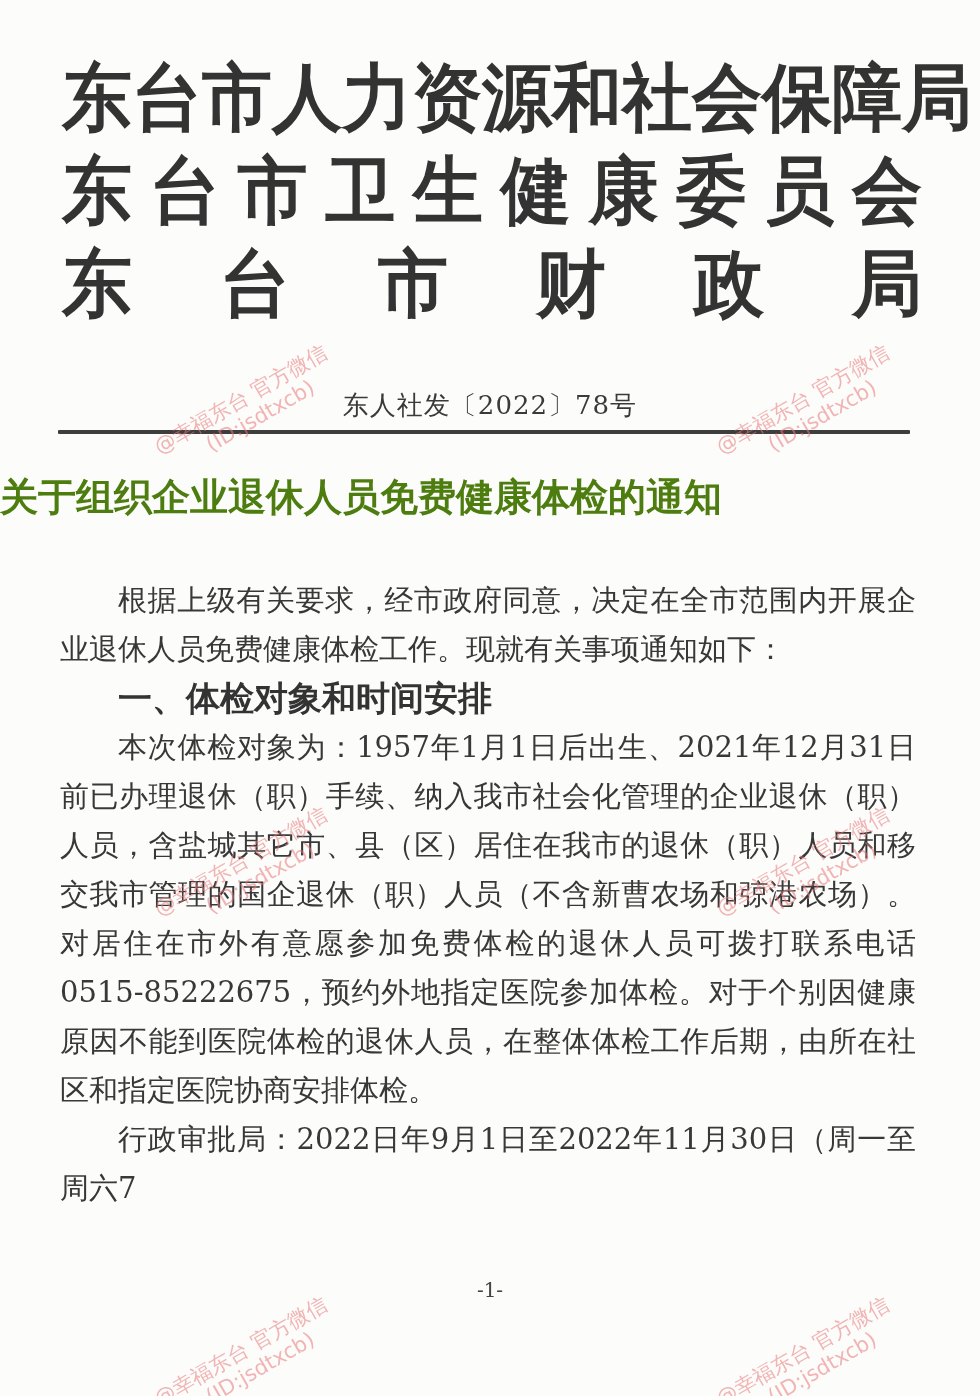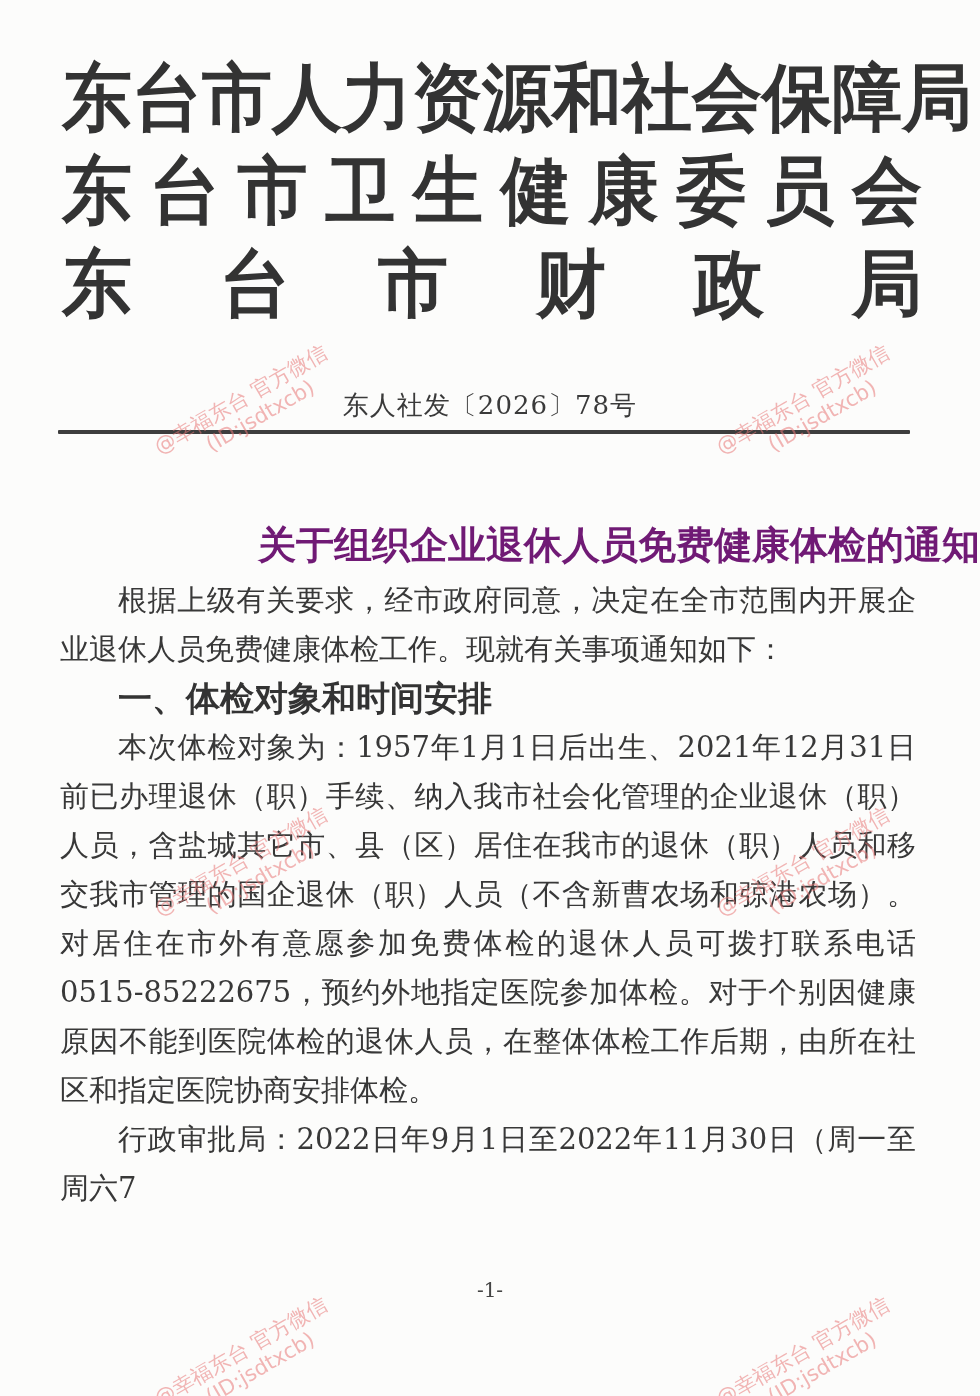--- a/index.html
+++ b/index.html
@@ -55,25 +55,25 @@
       left: 58px;
       width: 852px;
       top: 430px;
       height: 4px;
       background: #3e3e3e;
       border-radius: 1px;
     }
     .doc-title {
       position: absolute;
       left: 0; width: 980px;
-      top: 520px;
-      text-align: right;
+      top: 472px;
+      text-align: left;
       font-size: 38px;
       font-weight: bold;
-      color: #701a75;
+      color: #4d7c0f;
       letter-spacing: 0px;
     }
     .body-text {
       position: absolute;
       left: 60px;
       width: 856px;
       font-size: 29px;
       color: #383838;
       line-height: 49px;
       text-align: justify;
@@ -150,21 +150,21 @@
   </div>
   <div class="org-line org3">
     <span>东</span>
     <span>台</span>
     <span>市</span>
     <span>财</span>
     <span>政</span>
     <span>局</span>
   </div>
 
-  <div class="doc-number">东人社发〔2026〕78号</div>
+  <div class="doc-number">东人社发〔2022〕78号</div>
   <div class="rule"></div>
 
   <div class="doc-title">关于组织企业退休人员免费健康体检的通知</div>
 
   <div class="body-text" style="top:576px;">
     <p class="para indent">根据上级有关要求，经市政府同意，决定在全市范围内开展企业退休人员免费健康体检工作。现就有关事项通知如下：</p>
     <p class="heading-1">一、体检对象和时间安排</p>
     <p class="para indent">本次体检对象为：1957年1月1日后出生、2021年12月31日前已办理退休（职）手续、纳入我市社会化管理的企业退休（职）人员，含盐城其它市、县（区）居住在我市的退休（职）人员和移交我市管理的国企退休（职）人员（不含新曹农场和弶港农场）。对居住在市外有意愿参加免费体检的退休人员可拨打联系电话 0515-85222675，预约外地指定医院参加体检。对于个别因健康原因不能到医院体检的退休人员，在整体体检工作后期，由所在社区和指定医院协商安排体检。</p>
     <p class="para indent">行政审批局：2022日年9月1日至2022年11月30日（周一至周六7</p>
   </div>

